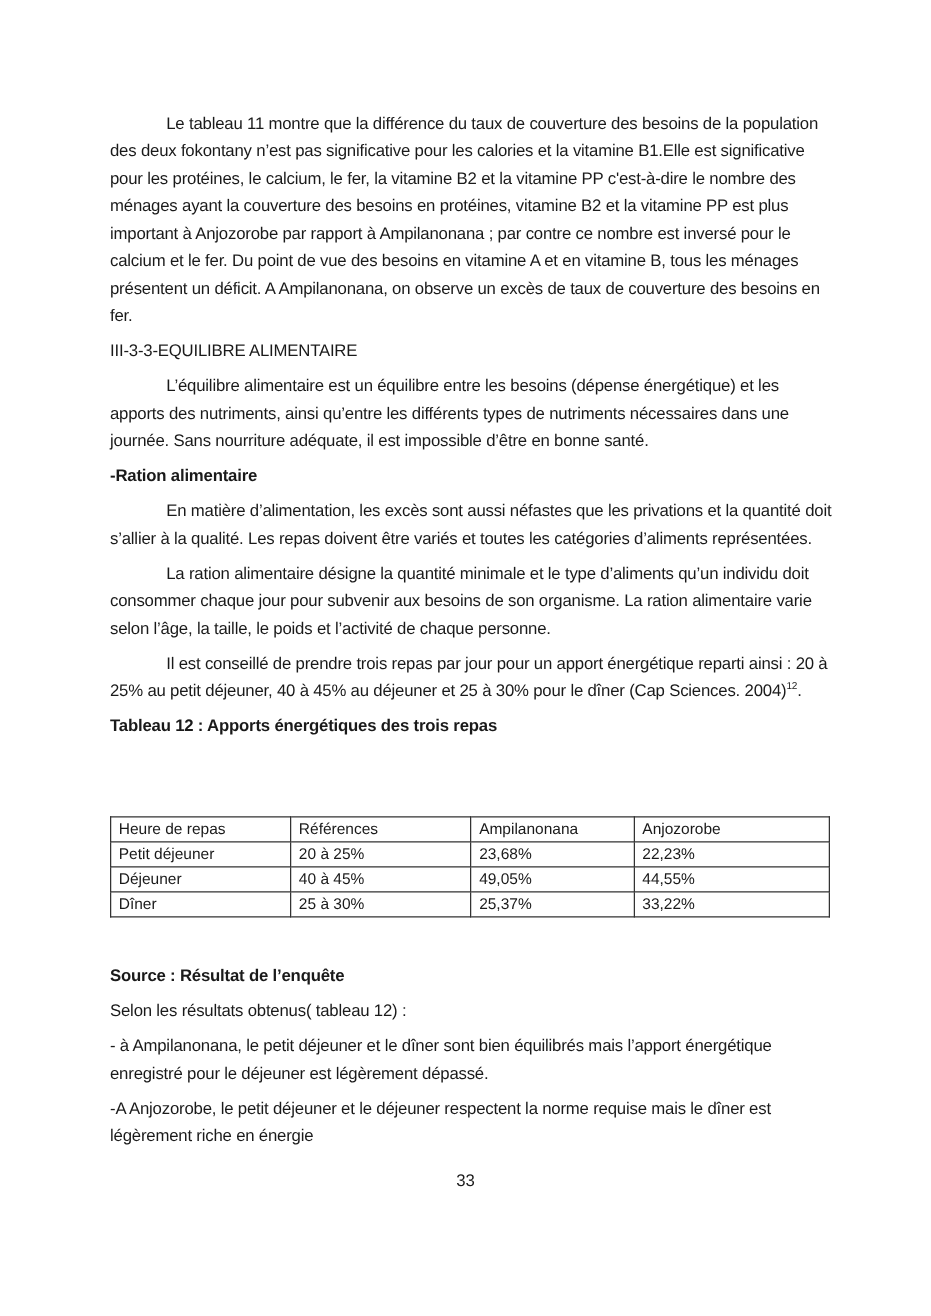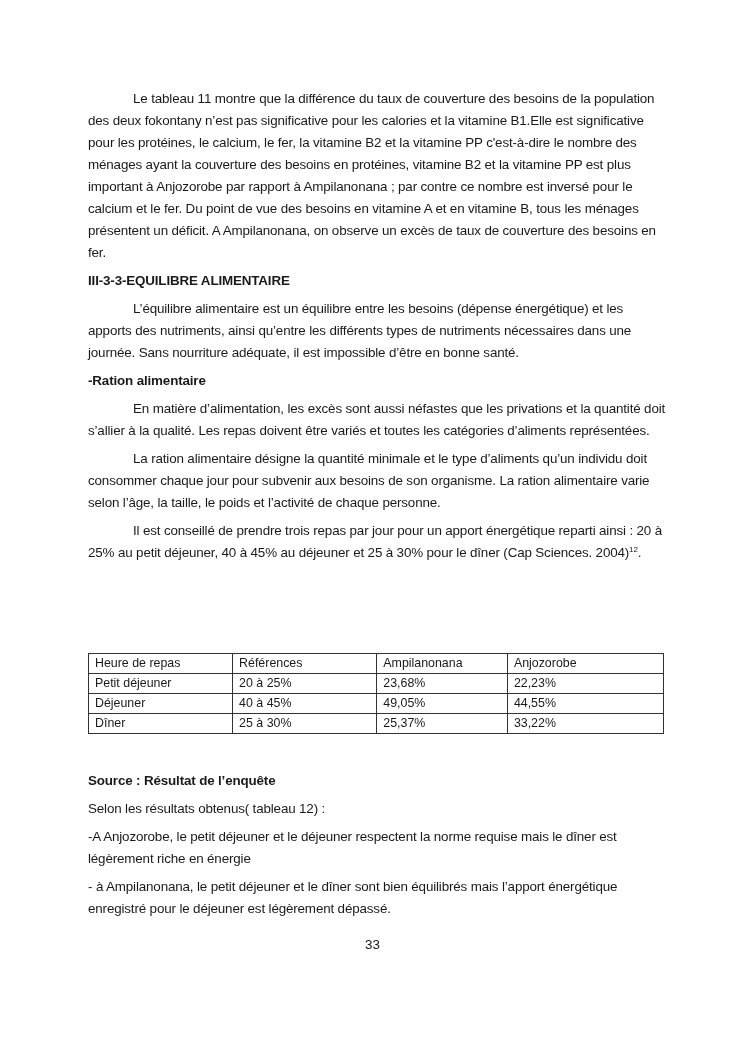--- a/index.html
+++ b/index.html
@@ -7,21 +7,21 @@
       width: 745px; height: 1053px; position: relative; overflow: hidden;
       font-family: "Liberation Sans", sans-serif;
       color: #1a1a1a;
     }
     .page { position: absolute; left: 88px; top: 88px; width: 580px; }
     .p {
       font-size: 13.4px; line-height: 22px; margin: 0 0 6px 0;
       letter-spacing: -0.15px;
     }
     .indent { text-indent: 45px; }
-    .heading { font-size: 13.4px; line-height: 22px; margin: 0 0 6px 0; letter-spacing: -0.15px; font-weight: bold; }
+    .heading { font-size: 13.4px; line-height: 22px; margin: 0 0 6px 0; letter-spacing: -0.15px; }
     .bold { font-weight: bold; }
     sup { font-size: 8px; line-height: 0; }
     table.data {
       position: absolute; left: 88px; top: 653px; width: 576px;
       border-collapse: collapse; font-size: 12.4px;
     }
     table.data td {
       border: 1px solid #333; height: 19px; padding: 0 6px; line-height: 19px;
     }
     table.data td.c { text-align: left; }
@@ -37,20 +37,21 @@
 <body>
 
 <div class="page">
   <p class="p indent">Le tableau 11 montre que la différence du taux de couverture des besoins de la population des deux fokontany n’est pas significative pour les calories et la vitamine B1.Elle est significative pour les protéines, le calcium, le fer, la vitamine B2 et la vitamine PP c'est-à-dire le nombre des ménages ayant la couverture des besoins en protéines, vitamine B2 et la vitamine PP est plus important à Anjozorobe par rapport à Ampilanonana ; par contre ce nombre est inversé pour le calcium et le fer. Du point de vue des besoins en vitamine A et en vitamine B, tous les ménages présentent un déficit. A Ampilanonana, on observe un excès de taux de couverture des besoins en fer.</p>
   <p class="heading">III-3-3-EQUILIBRE ALIMENTAIRE</p>
   <p class="p indent">L’équilibre alimentaire est un équilibre entre les besoins (dépense énergétique) et les apports des nutriments, ainsi qu’entre les différents types de nutriments nécessaires dans une journée. Sans nourriture adéquate, il est impossible d’être en bonne santé.</p>
   <p class="heading bold">-Ration alimentaire</p>
   <p class="p indent">En matière d’alimentation, les excès sont aussi néfastes que les privations et la quantité doit s’allier à la qualité. Les repas doivent être variés et toutes les catégories d’aliments représentées.</p>
   <p class="p indent">La ration alimentaire désigne la quantité minimale et le type d’aliments qu’un individu doit consommer chaque jour  pour subvenir aux besoins de son organisme. La ration alimentaire varie selon l’âge, la taille, le poids et l’activité de chaque personne.</p>
   <p class="p indent"><span>Il est conseillé de prendre trois repas par jour pour un apport énergétique reparti ainsi : 20 à 25% au petit déjeuner, 40 à 45% au déjeuner et 25 à 30% pour le dîner (Cap Sciences. 2004)</span><sup>12</sup><span>.</span></p>
+  <p class="heading bold">Tableau 12 : Apports énergétiques des trois repas</p>
 </div>
 
 <table class="data">
   <tbody>
       <tr>
     <td class="l col1">Heure de repas</td>
     <td class="c col2">Références</td>
     <td class="c col3">Ampilanonana</td>
     <td class="c col4">Anjozorobe</td>
   </tr>
@@ -71,17 +72,17 @@
     <td class="c">25 à 30%</td>
     <td class="c">25,37%</td>
     <td class="c">33,22%</td>
   </tr>
 </tbody>
   </table>
 
 <div class="after">
   <p class="heading bold">Source : Résultat de l’enquête</p>
   <p class="p">Selon les résultats obtenus( tableau 12) :</p>
+  <p class="p">- à Ampilanonana, le petit déjeuner et le dîner sont bien équilibrés mais l’apport énergétique enregistré pour le déjeuner est légèrement dépassé.</p>
   <p class="p">-A Anjozorobe, le petit déjeuner et le déjeuner respectent la norme requise mais le dîner est légèrement riche en énergie</p>
-  <p class="p">- à Ampilanonana, le petit déjeuner et le dîner sont bien équilibrés mais l’apport énergétique enregistré pour le déjeuner est légèrement dépassé.</p>
 </div>
 
 <div class="pagenum">33</div>
 
 </body></html>

